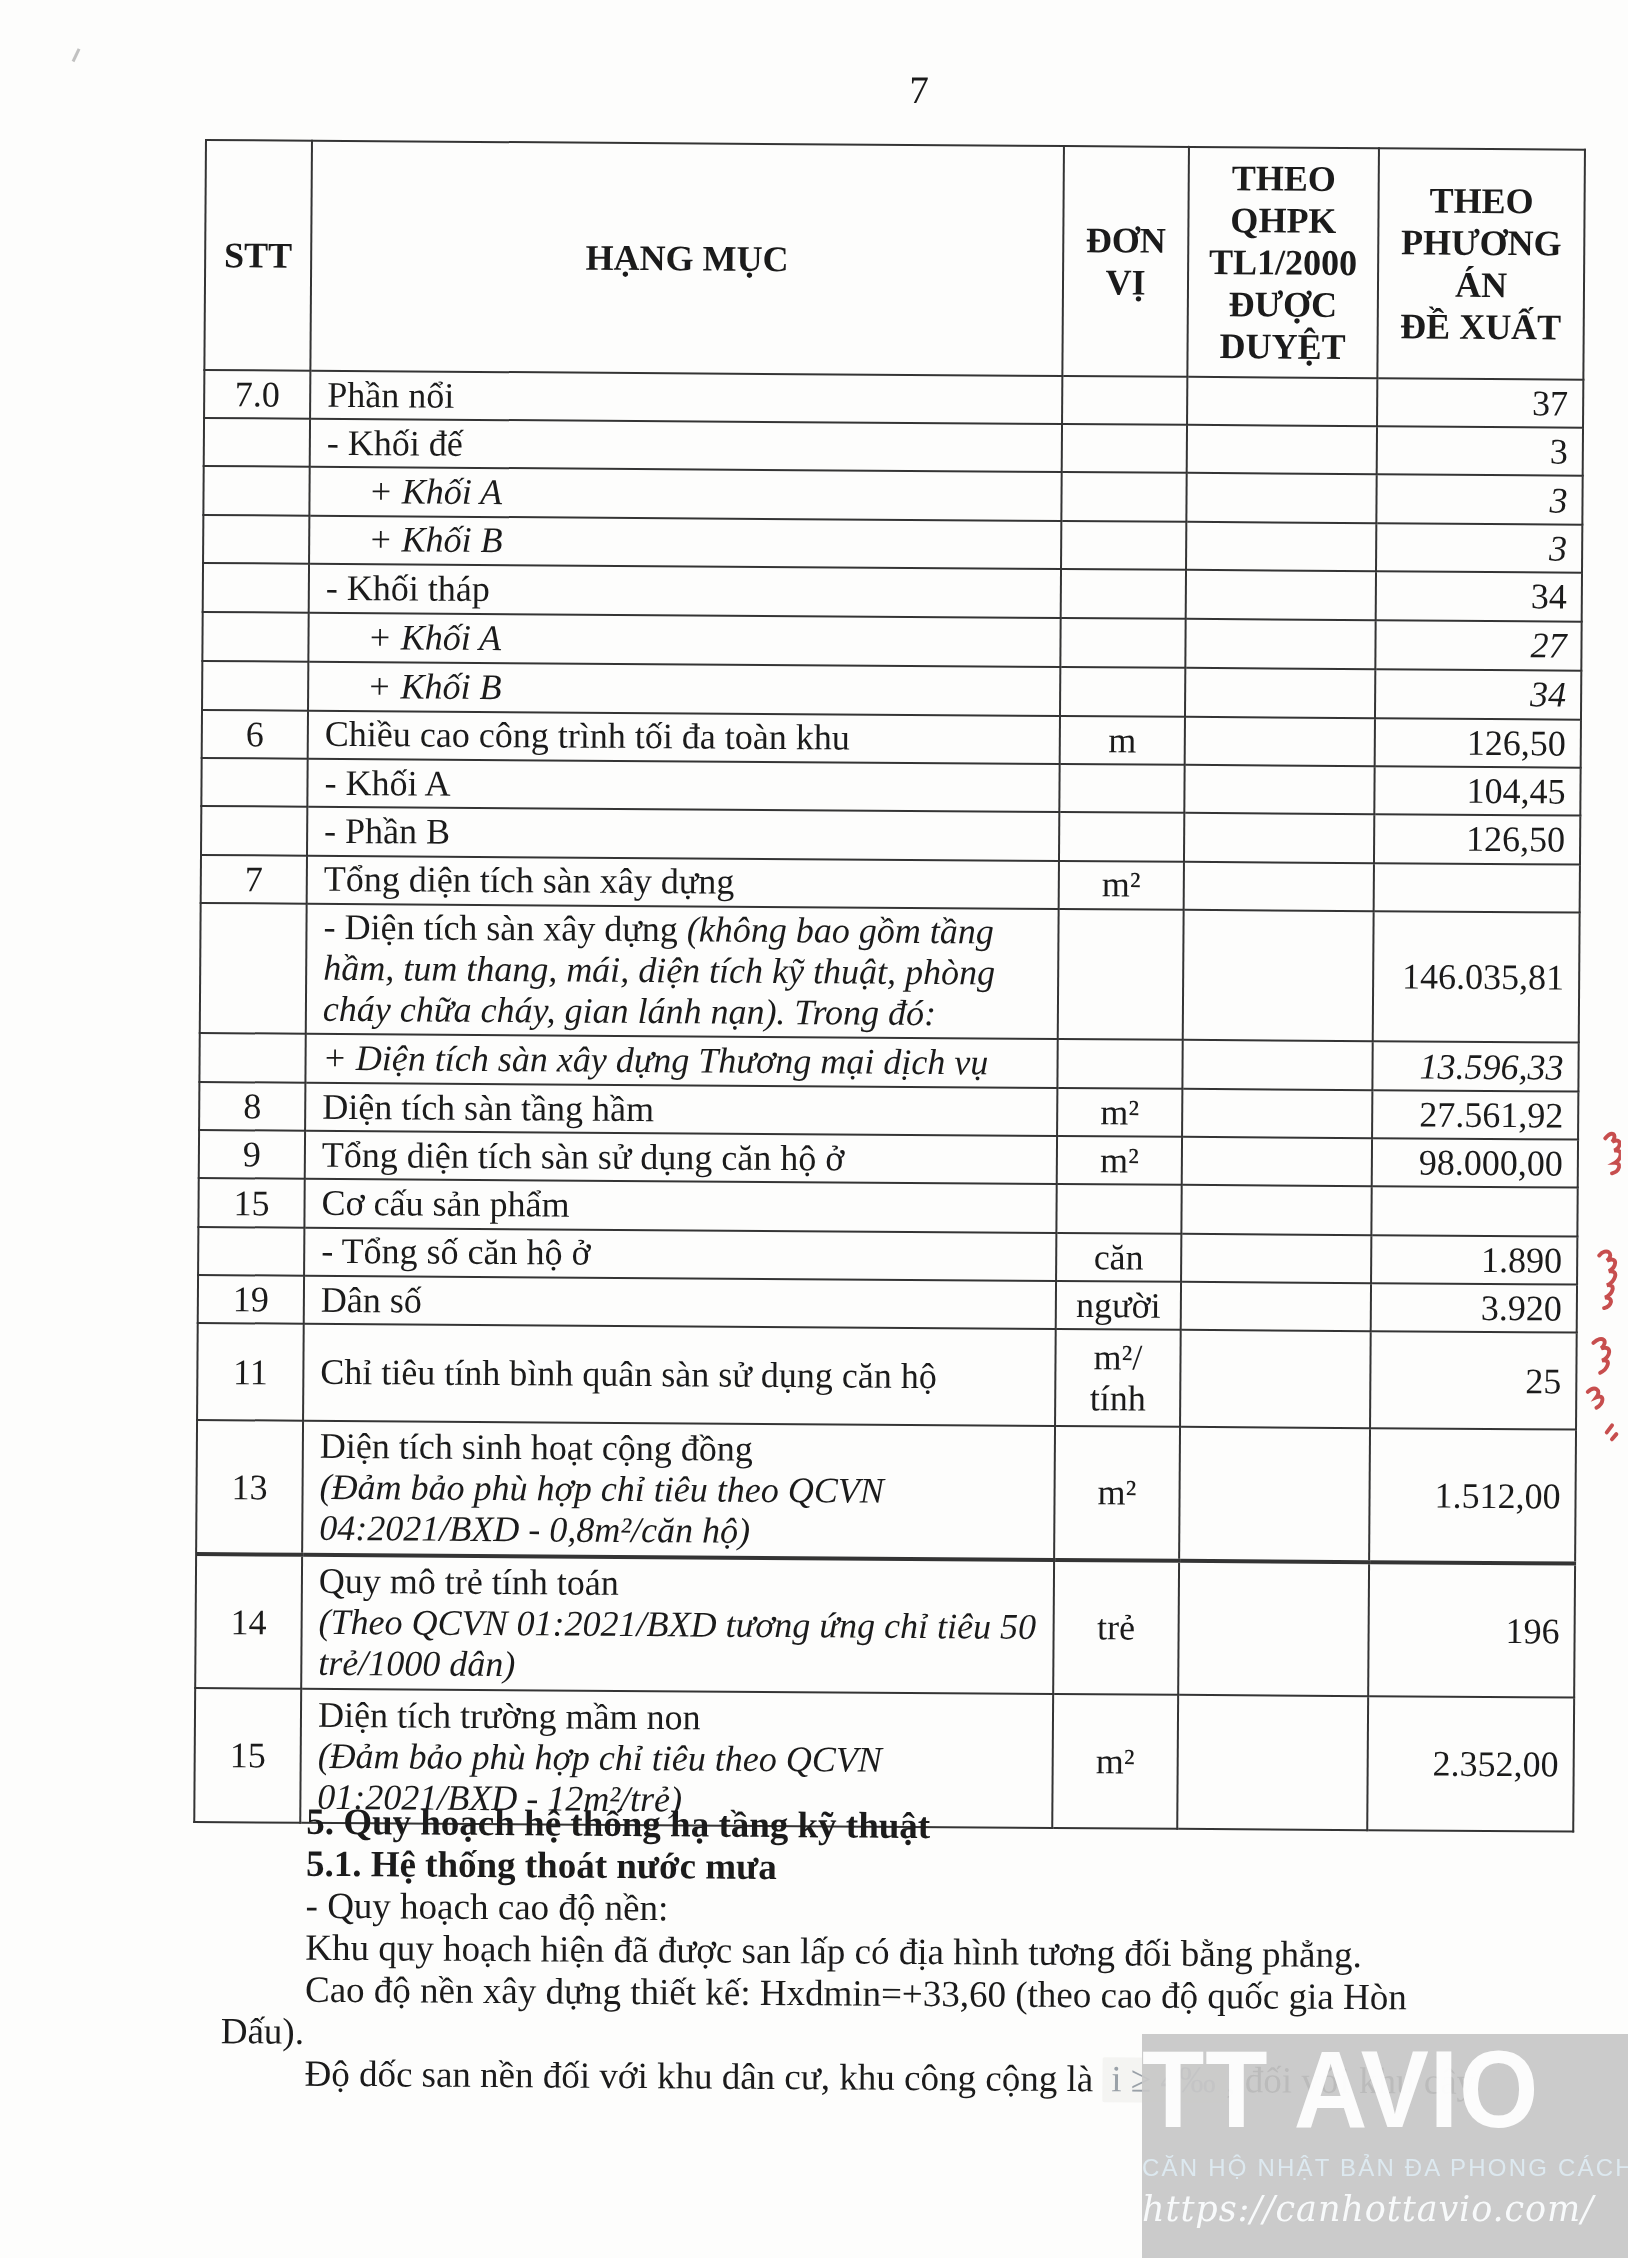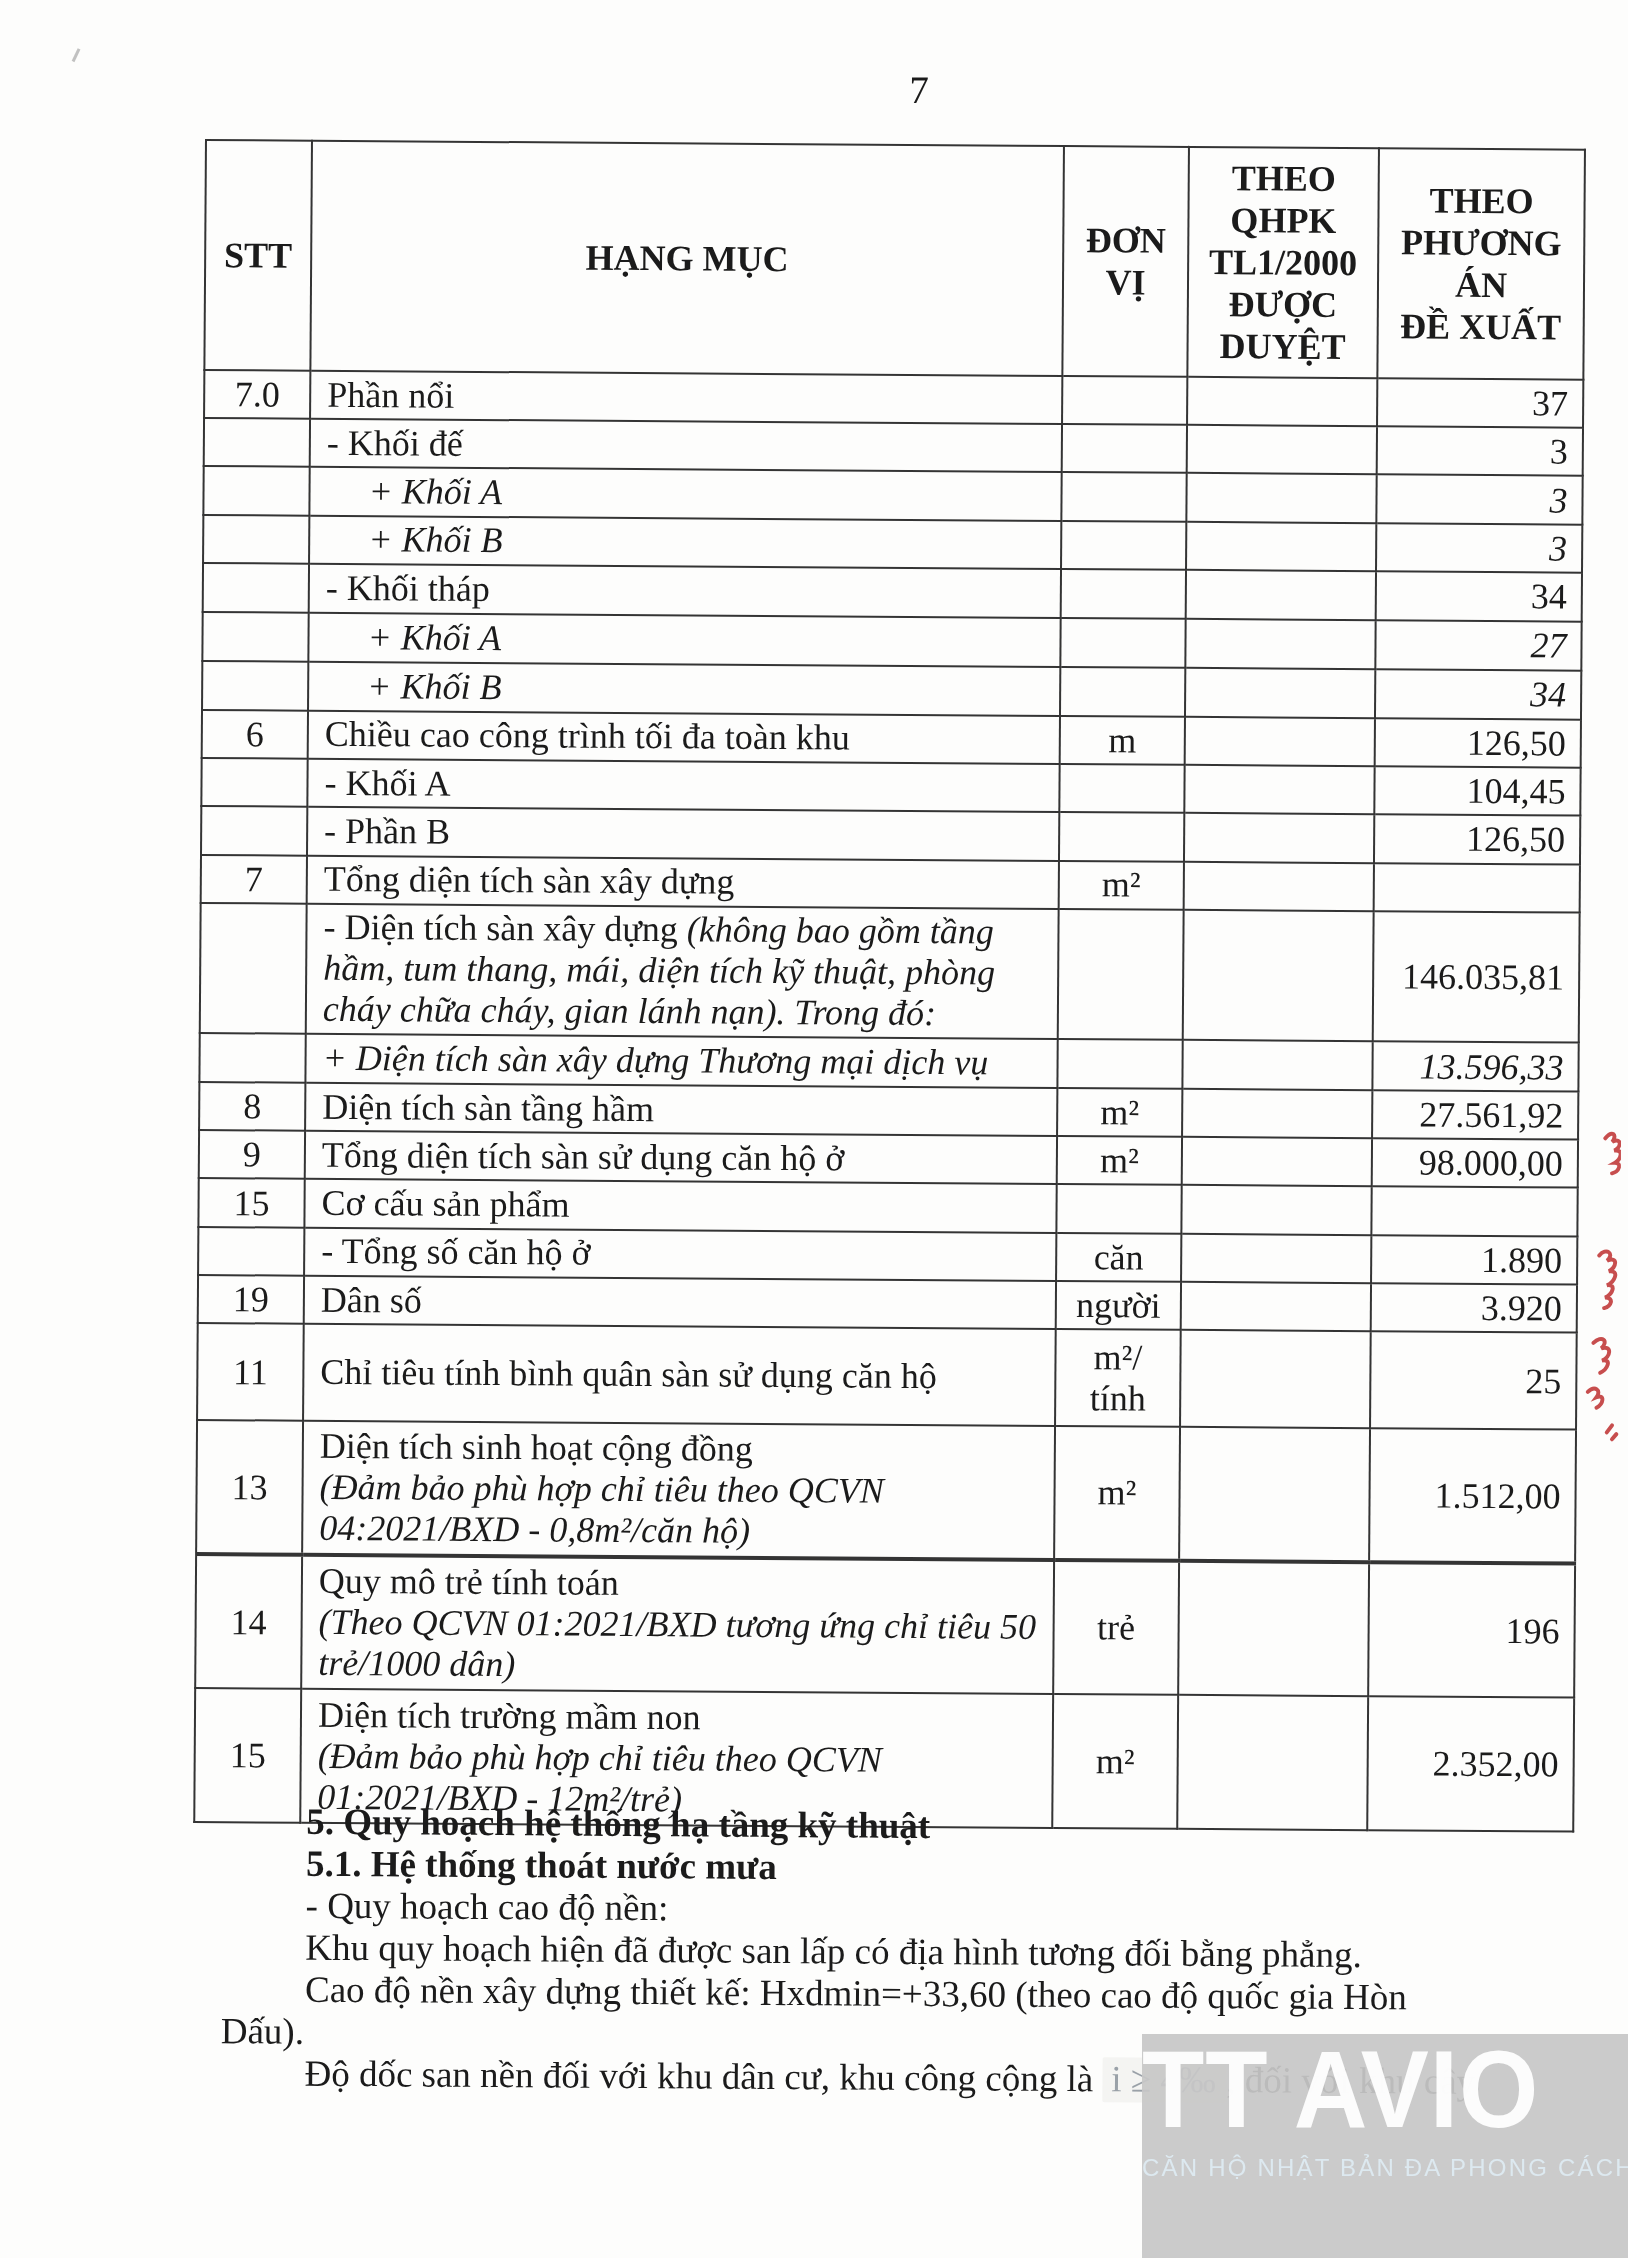--- a/index.html
+++ b/index.html
@@ -272,15 +272,16 @@
         <path d="M12 306 C20 298,28 304,22 312 C32 308,30 320,22 324"></path>
         <path d="M34 352 l6 -8 M40 360 l5 -6"></path>
       </g>
     </svg>
 
   </div>
 
   <div class="watermark">
     <div class="wm-logo">TT AVIO</div>
     <div class="wm-subtitle">CĂN HỘ NHẬT BẢN ĐA PHONG CÁCH</div>
+    <div class="wm-url">https://canhottavio.com/</div>
   </div>
 </div>
 
 
 </body></html>

